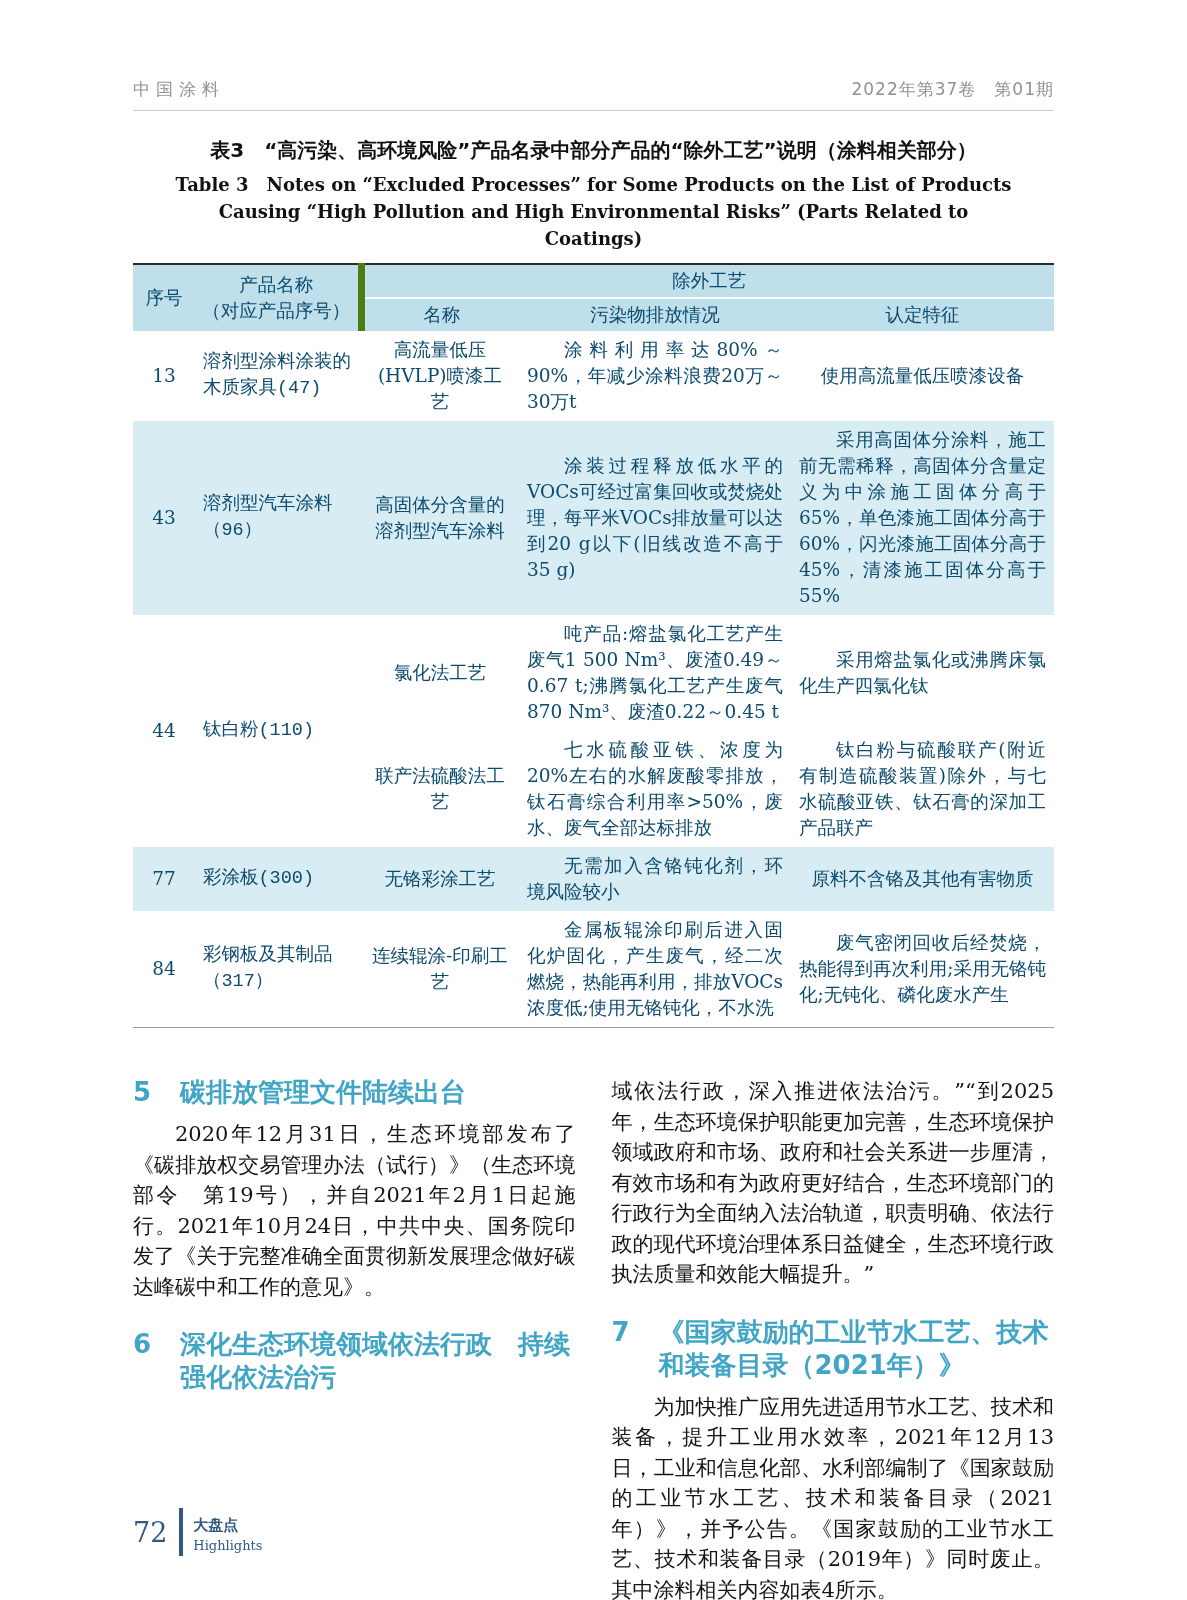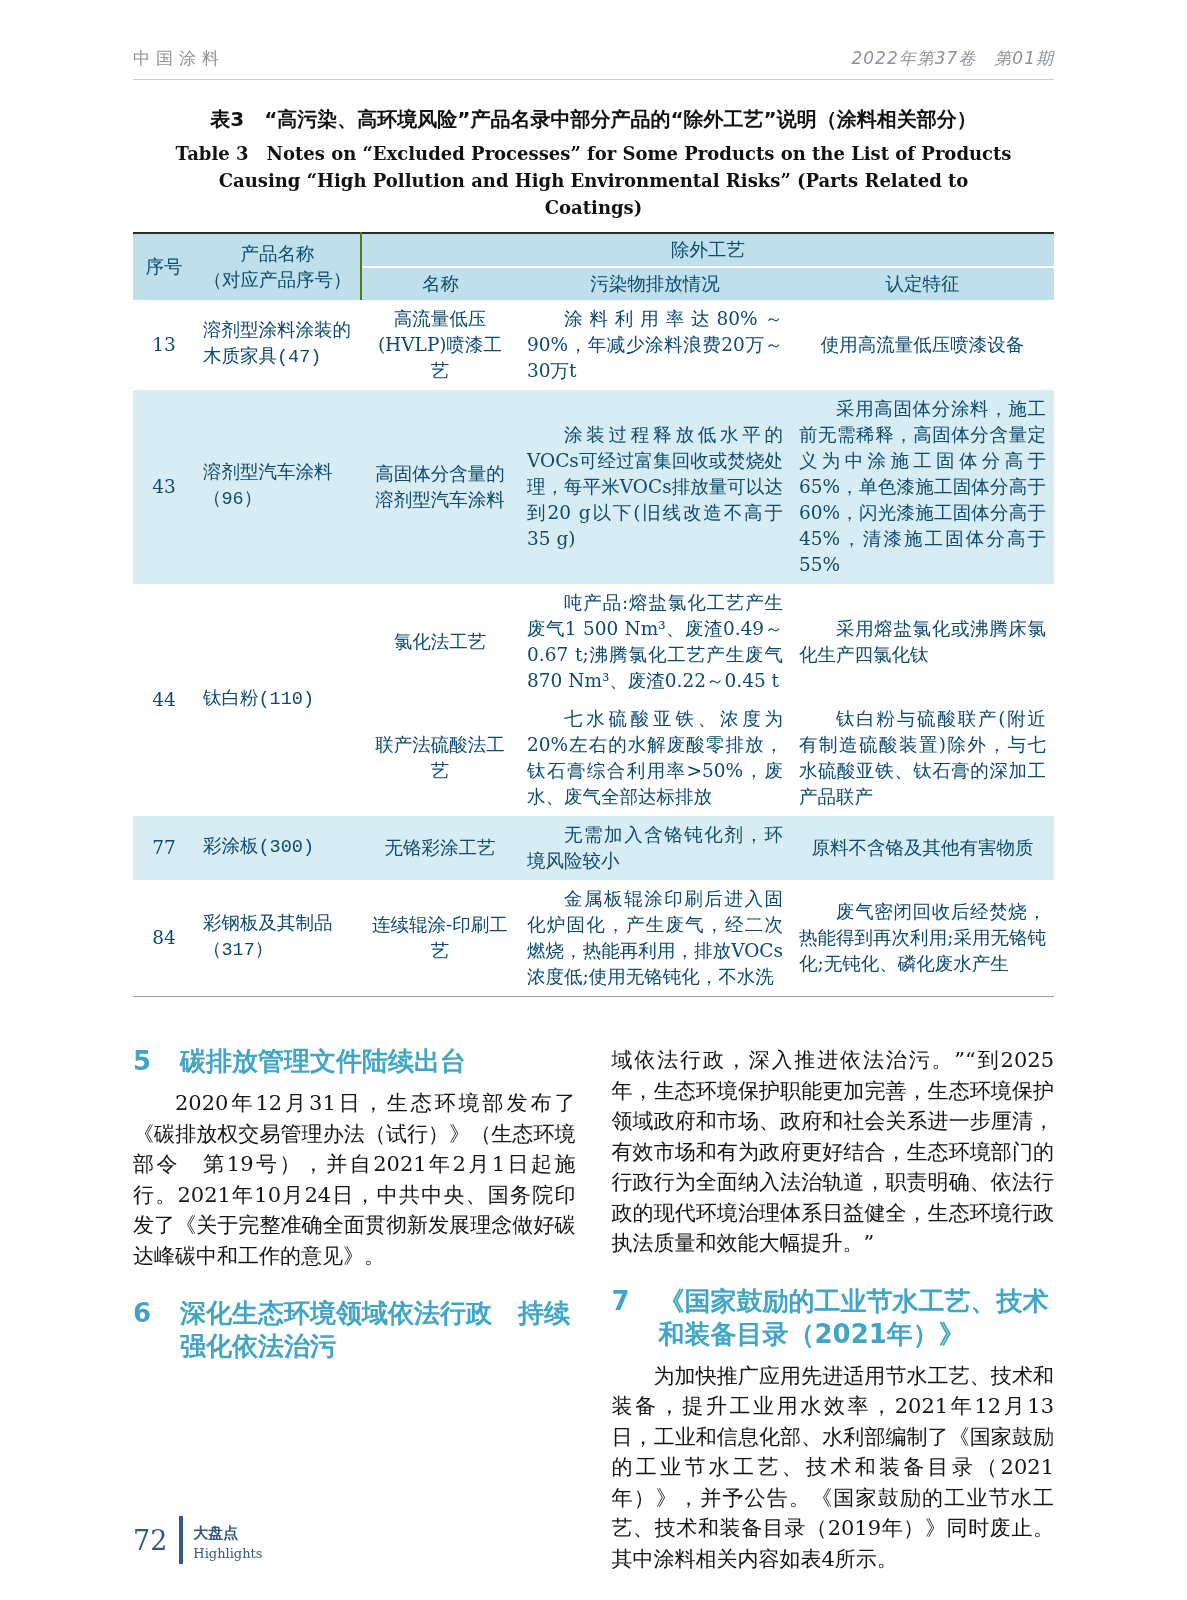--- a/index.html
+++ b/index.html
@@ -2,71 +2,71 @@
 <html><head>
 <meta charset="utf-8">
 <style>
   * { margin:0; padding:0; box-sizing:border-box; }
   html,body { background:#e8e8e8; }
   .page {
     width:1187px; height:1600px; background:#ffffff; margin:0 auto;
     position:relative; overflow:hidden;
     font-family:"DejaVu Serif","Liberation Serif",serif;
     color:#1c1c1c;
-    padding:47px 133px 0 133px;
+    padding:78px 133px 0 133px;
   }
   
   .page-head {
     display:flex; justify-content:space-between; align-items:baseline;
     font-family:"DejaVu Sans","Liberation Sans",sans-serif;
     font-size:17px; color:#8d9297;
     padding-bottom:9px; border-bottom:1px solid #c9cdd0;
   }
   .journal { letter-spacing:6px; }
-  .issue { letter-spacing:1px;font-style:italic; }
+  .issue { letter-spacing:1px; }
   
   .caption-zh {
     margin-top:26px; text-align:center; font-weight:bold; font-size:20px;
     font-family:"DejaVu Sans","Liberation Sans",sans-serif; color:#111;
   }
   .caption-en {
     margin:7px auto 4px; max-width:850px; text-align:center; font-weight:bold;
     font-size:18px; line-height:27px; color:#111;
   }
   
   table.data-table {
     width:100%; border-collapse:collapse; margin-top:11px;
     font-size:18.5px; line-height:26px; color:#0c4a6e;
     border-top:2px solid #2b2b2b; border-bottom:1.5px solid #9aa0a4;
   }
   .data-table th { font-weight:normal; background:#bfe0ea; padding:3px 6px; }
   .data-table td { padding:6px 8px; vertical-align:middle; }
   .th-group { border-bottom:2px solid #ffffff; padding:5px 0 3px 0; }
-  .th-product { border-right:2px solid #4d7c0f; }
+  .th-product { border-right:7px solid #4d7c0f; }
   .row-shade td { background:#d8ecf3; }
   .cell-center { text-align:center; }
   .cell-left { text-align:left;font-family:Liberation Mono, monospace; }
   .cell-just { text-align:justify; text-indent:2em; }
   
   .body-columns { display:flex; gap:36px; margin-top:48px; }
   .col { flex:1; font-size:21px; line-height:30.5px; text-align:justify; color:#141414; }
   .para { text-indent:2em; }
   .para-cont { text-indent:0; }
   .sec-head {
     display:flex; color:#41a5c6; font-weight:bold;
     font-family:"DejaVu Sans","Liberation Sans",sans-serif;
     font-size:26px; line-height:33px; text-align:left;
     margin:26px 0 10px 0;
   }
   .sec-head.first { margin-top:0; }
   .sec-num { flex:none; width:47px; }
   .sec-title { flex:1; }
   
   .footer {
-    position:absolute; left:133px; bottom:36px;
+    position:absolute; left:133px; bottom:44px;
     display:flex; align-items:center; color:#33597f;
   }
   .page-num { font-size:27px; margin-right:12px; }
   .footer-bar { width:4px; height:48px; background:#33597f; margin-right:10px; }
   .footer-zh {
     font-family:"DejaVu Sans","Liberation Sans",sans-serif;
     font-weight:bold; font-size:15px; line-height:26px;
   }
   .footer-en { font-size:13px; line-height:15px;text-align:center; }
 </style>

